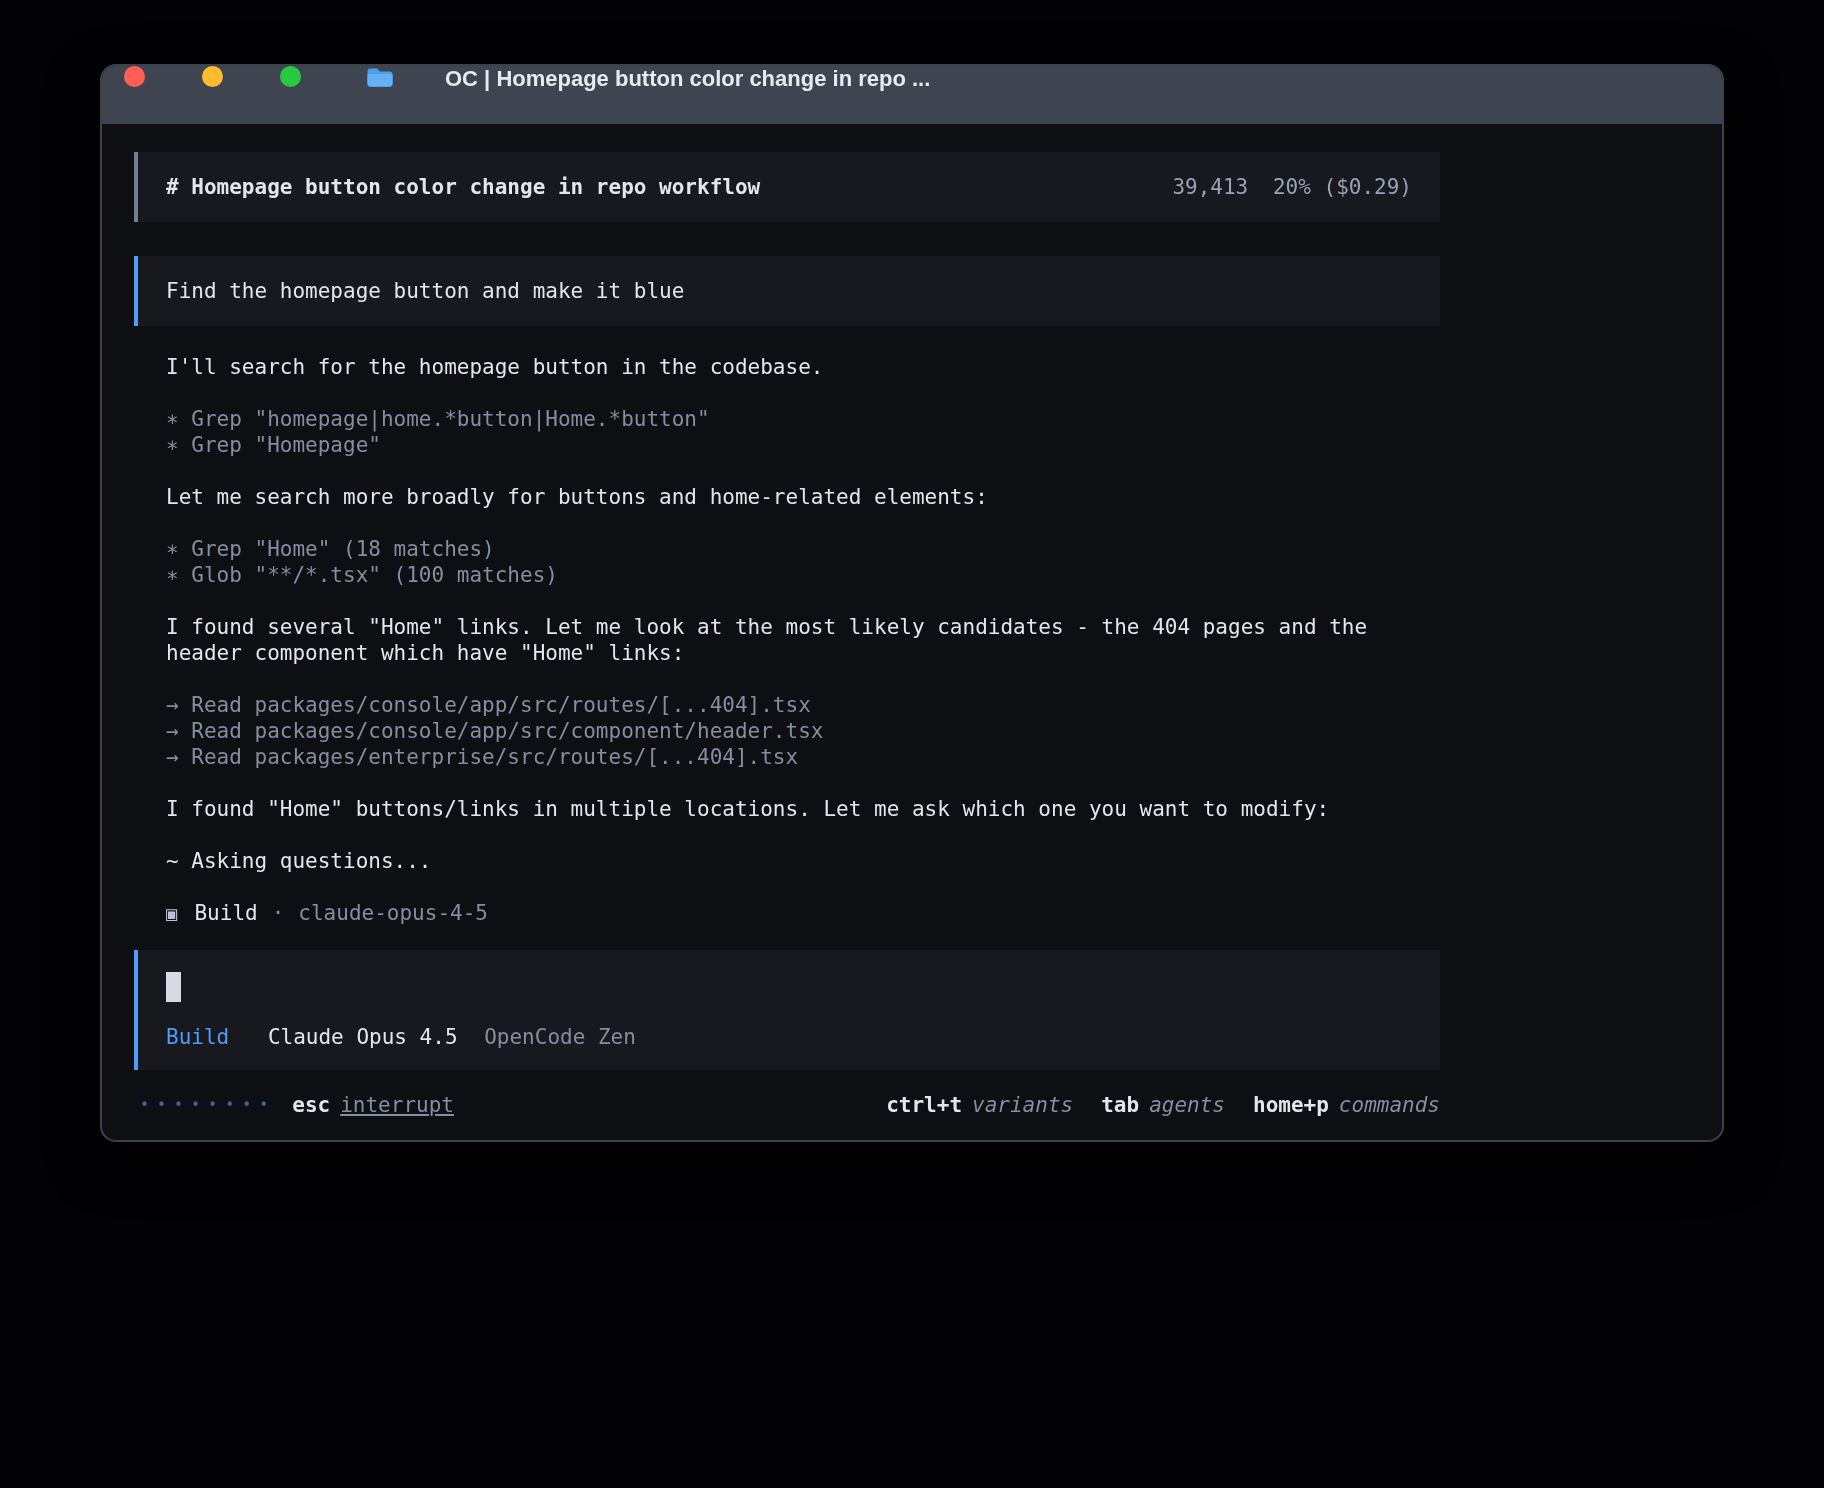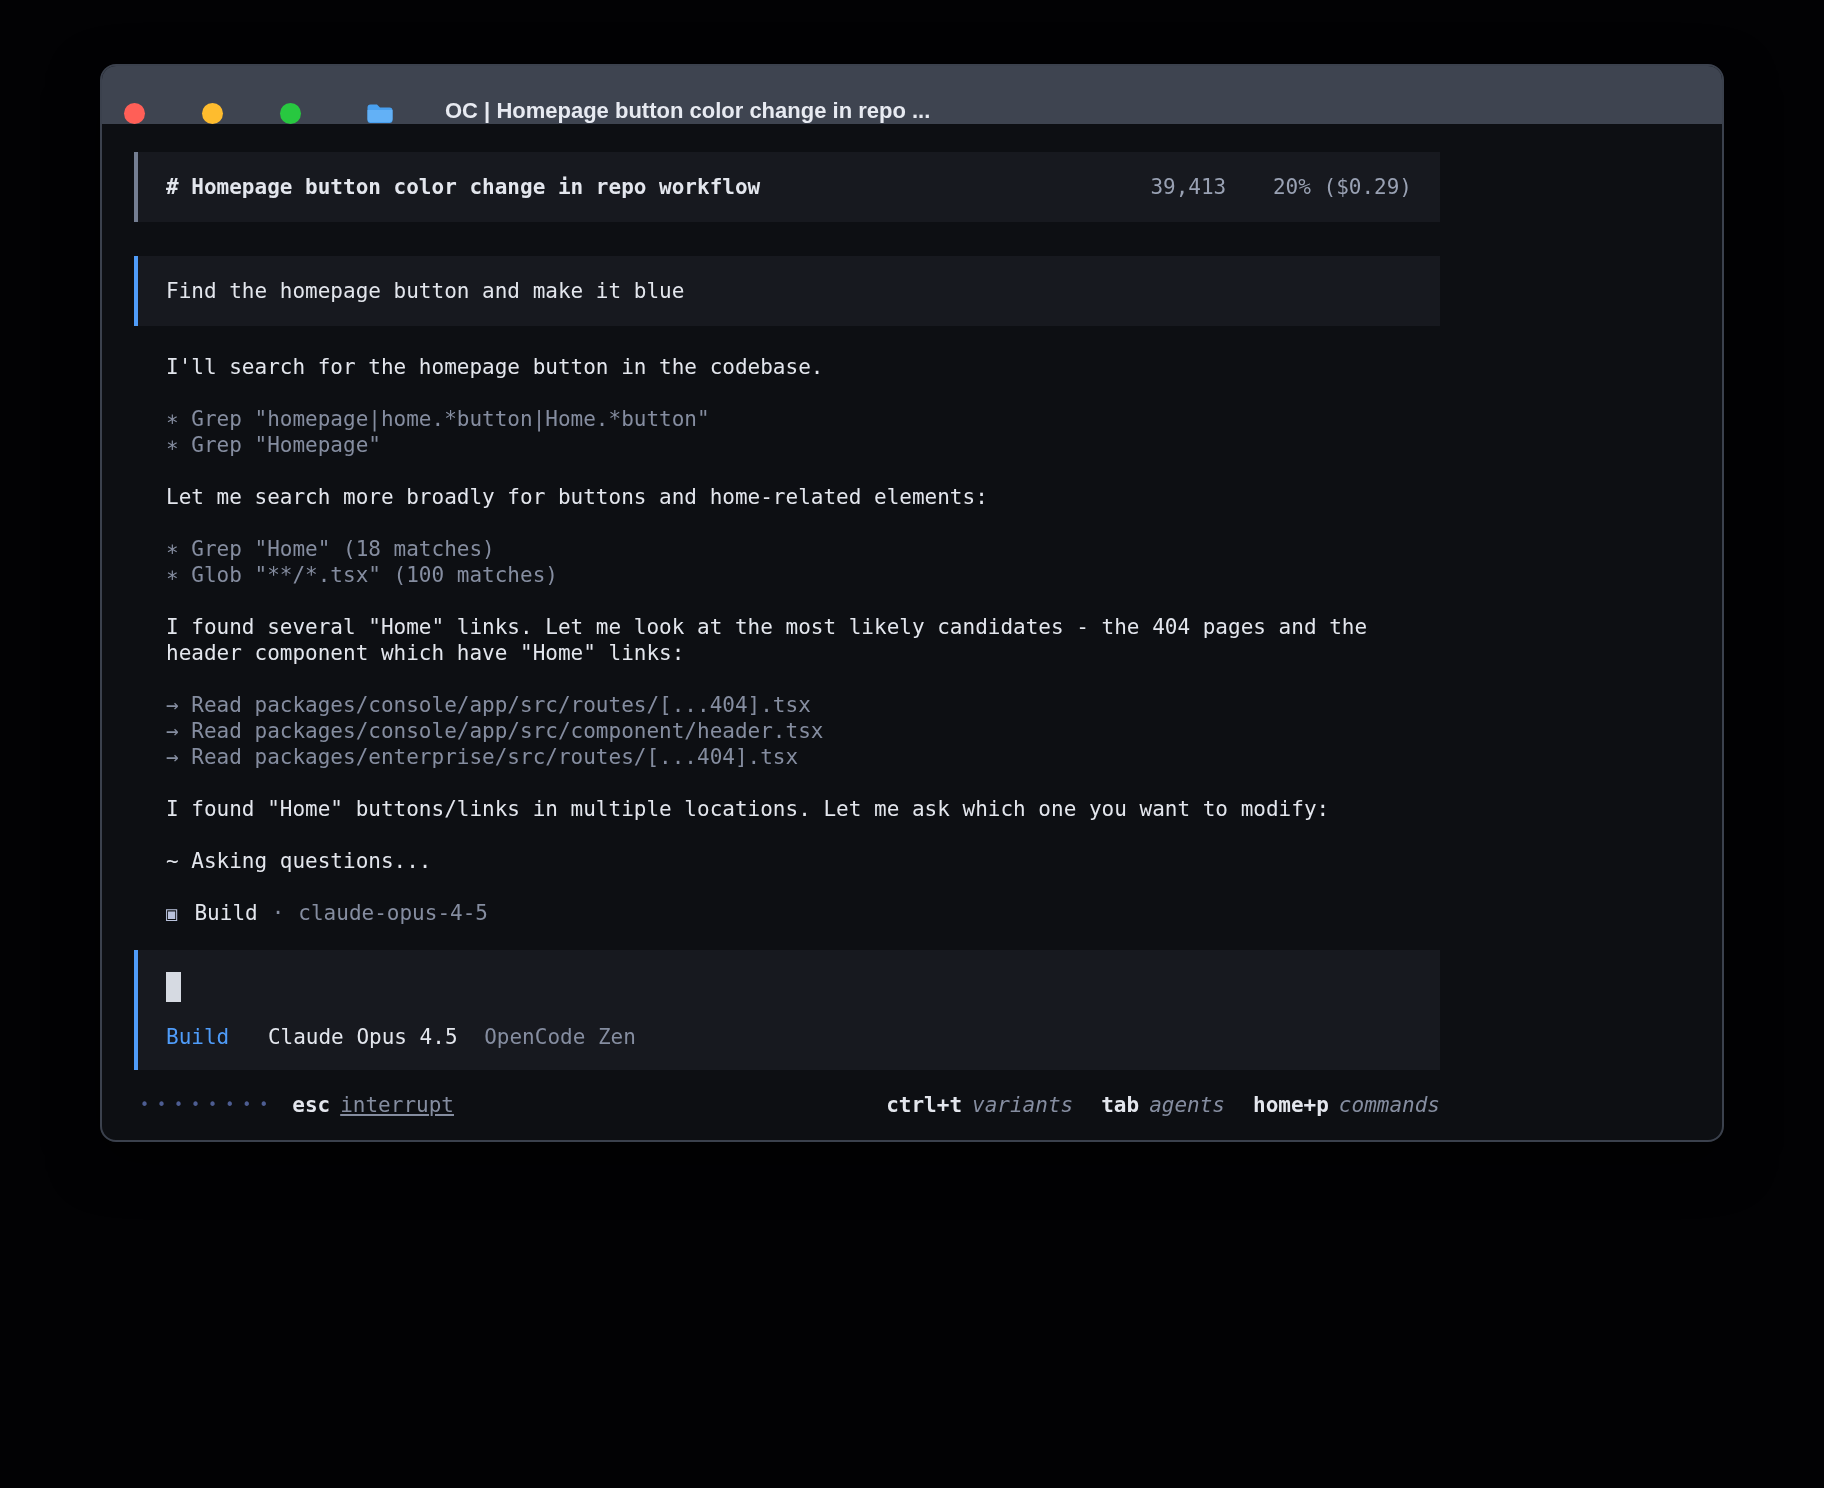--- a/index.html
+++ b/index.html
@@ -17,21 +17,21 @@
     background: var(--window_bg, #0d0f13);
     border: 2px solid #3b414d;
     border-radius: 16px;
     overflow: hidden;
     box-shadow: 0 18px 50px rgba(0,0,0,0.6);
   }
 
   .titlebar {
     height: 58px;
     background: var(--titlebar_bg, #3e4450);
-    display: flex; align-items: flex-end;
+    display: flex; align-items: flex-start;
     padding: 0 22px;
     gap: 38px;
   }
   .light { width: 21px; height: 21px; border-radius: 50%; margin-right: 19px; flex: 0 0 auto; }
   .light.red    { background: var(--light_red, #ff5f57); }
   .light.yellow { background: var(--light_yellow, #febc2e); }
   .light.green  { background: var(--light_green, #28c840); }
   .folder { margin-left: 8px; margin-right: 13px; display: inline-flex; align-items: center; }
   .win-title {
     font-family: "Liberation Sans", sans-serif;
@@ -44,21 +44,21 @@
   .column { width: 1306px; font-size: 21px; line-height: 26px; }
 
   .block { background: var(--block_bg, #17191f); border-left: 4px solid #747e92; }
 
   .header-block {
     padding: 22px 28px;
     display: flex; justify-content: space-between; align-items: center;
   }
   .session-title { font-weight: 700; color: var(--text, #e3e6ed); white-space: nowrap; }
   .session-stats { color: #99a1b3; white-space: nowrap; }
-  .session-stats .stat-ctx { margin-left: 34px; }
+  .session-stats .stat-ctx { margin-left: 12px; }
 
   .user-block {
     margin-top: 34px;
     padding: 22px 28px;
     border-left-color: var(--accent_blue, #4f9cf9);
     color: var(--text, #e3e6ed);
   }
 
   .transcript { margin-top: 28px; padding-left: 32px; color: var(--text, #e3e6ed); }
   .transcript .p { margin: 0 0 26px 0; }

